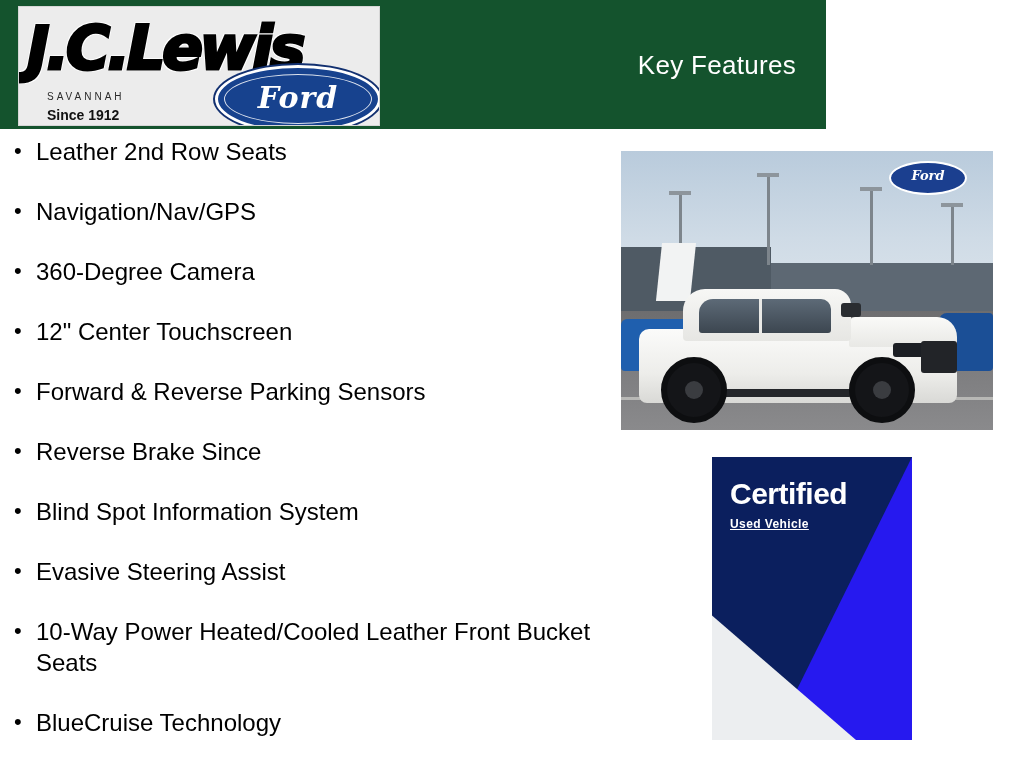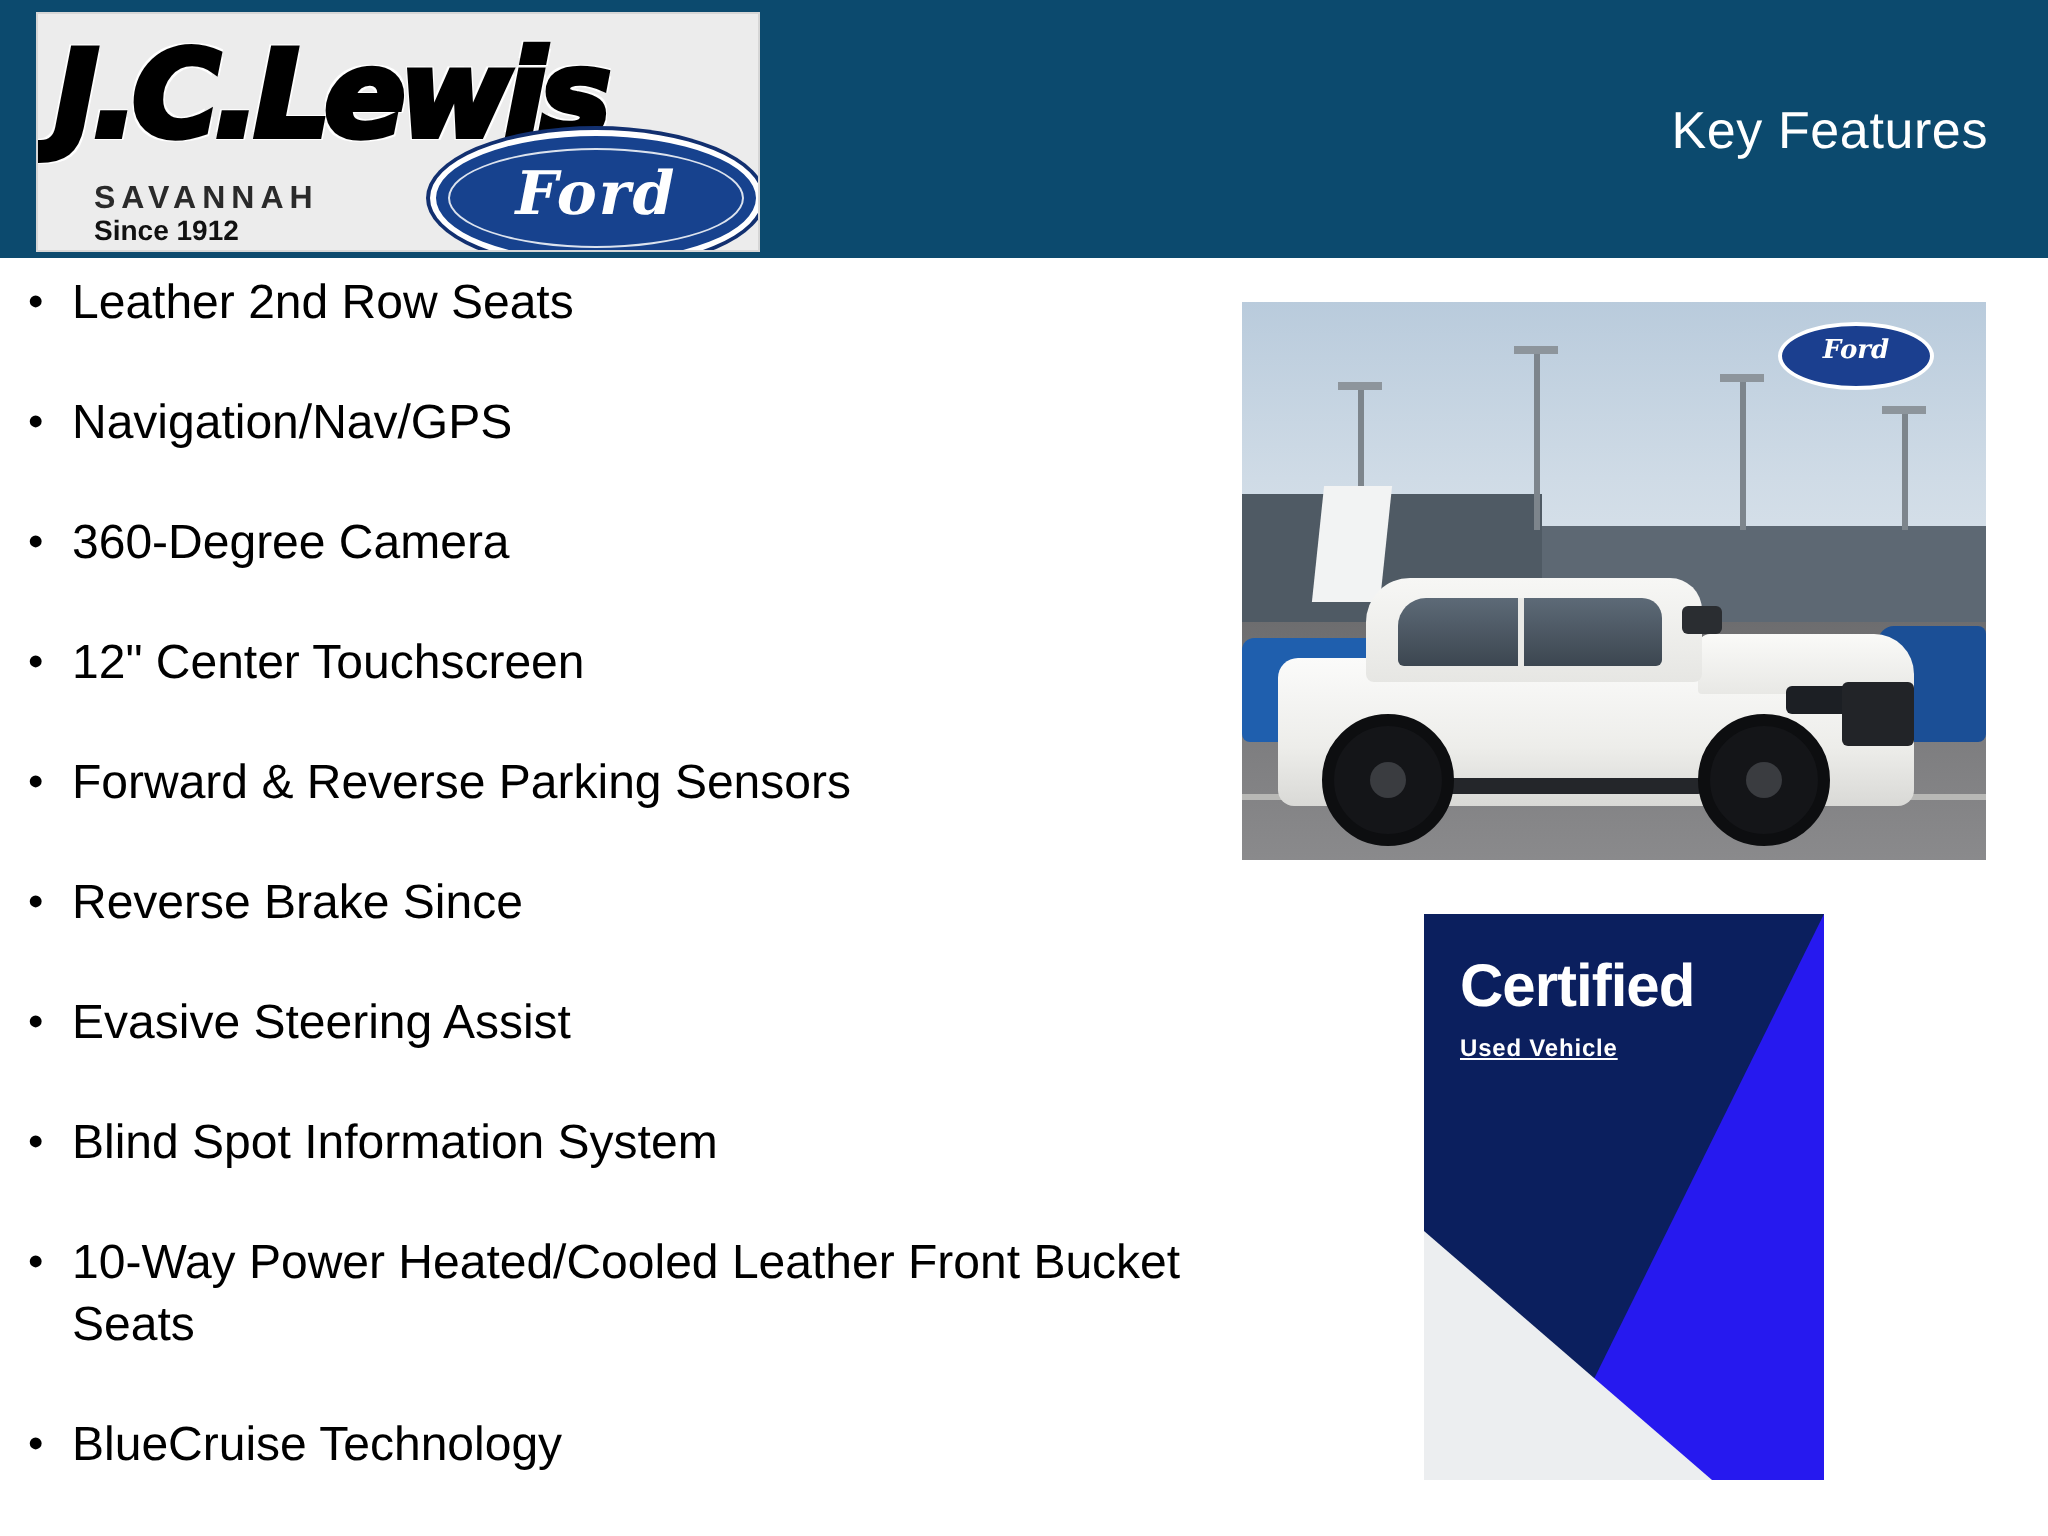--- a/index.html
+++ b/index.html
@@ -17,23 +17,23 @@
     width: 1024px;
     height: 768px;
     background: #ffffff;
   }
 
   
   .header {
     position: absolute;
     left: 0;
     top: 0;
-    width: 1024px;
+    width: 826px;
     height: 129px;
-    background: #0c4a6e;
+    background: #14532d;
   }
 
   .header-title {
     position: absolute;
     right: 30px;
     top: 50px;
     color: #ffffff;
     font-size: 26px;
     letter-spacing: 0.3px;
   }
@@ -70,22 +70,22 @@
        2px -2px 0 #fff,
       -2px  2px 0 #fff,
        2px  2px 0 #fff,
        0 0 1px #fff;
   }
 
   .logo-since {
     position: absolute;
     left: 28px;
     top: 84px;
-    font-size: 16px;
-    font-weight: bold;
+    font-size: 10px;
+    font-weight: normal;
     letter-spacing: 3px;
     color: #2a2a2a;
     text-align: right;
   }
 
   .logo-since2 {
     position: absolute;
     left: 28px;
     top: 100px;
     font-size: 14px;
@@ -404,22 +404,22 @@
     <div class="header-title">Key Features</div>
   </div>
 
   <ul class="features">
     <li class="feature-item">Leather 2nd Row Seats</li>
     <li class="feature-item">Navigation/Nav/GPS</li>
     <li class="feature-item">360-Degree Camera</li>
     <li class="feature-item">12" Center Touchscreen</li>
     <li class="feature-item">Forward &amp; Reverse Parking Sensors</li>
     <li class="feature-item">Reverse Brake Since</li>
+    <li class="feature-item">Blind Spot Information System</li>
     <li class="feature-item">Evasive Steering Assist</li>
-    <li class="feature-item">Blind Spot Information System</li>
     <li class="feature-item">10-Way Power Heated/Cooled Leather Front Bucket Seats</li>
     <li class="feature-item">BlueCruise Technology</li>
   </ul>
 
   <div class="photo">
     <div class="sky"></div>
     <div class="dealer-bldg"></div>
     <div class="dealer-bldg2"></div>
     <div class="pole p1"></div>
     <div class="poletop t1"></div>

